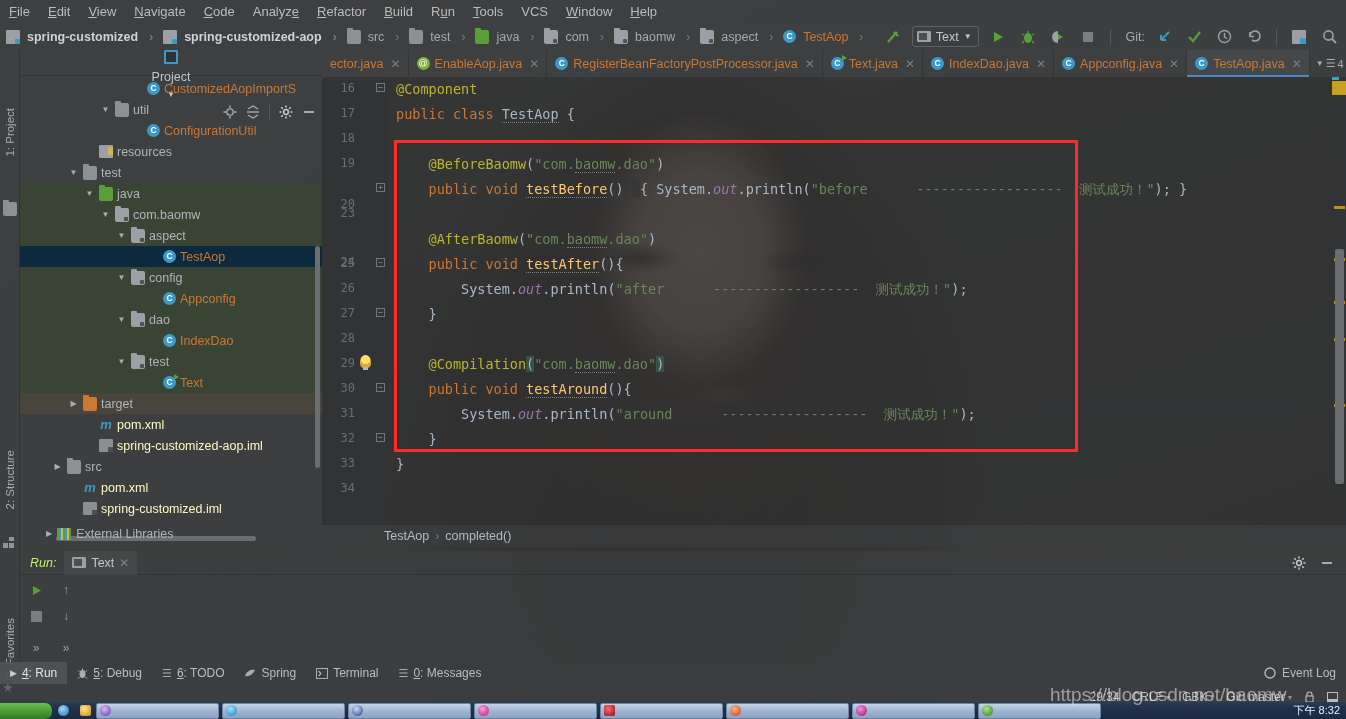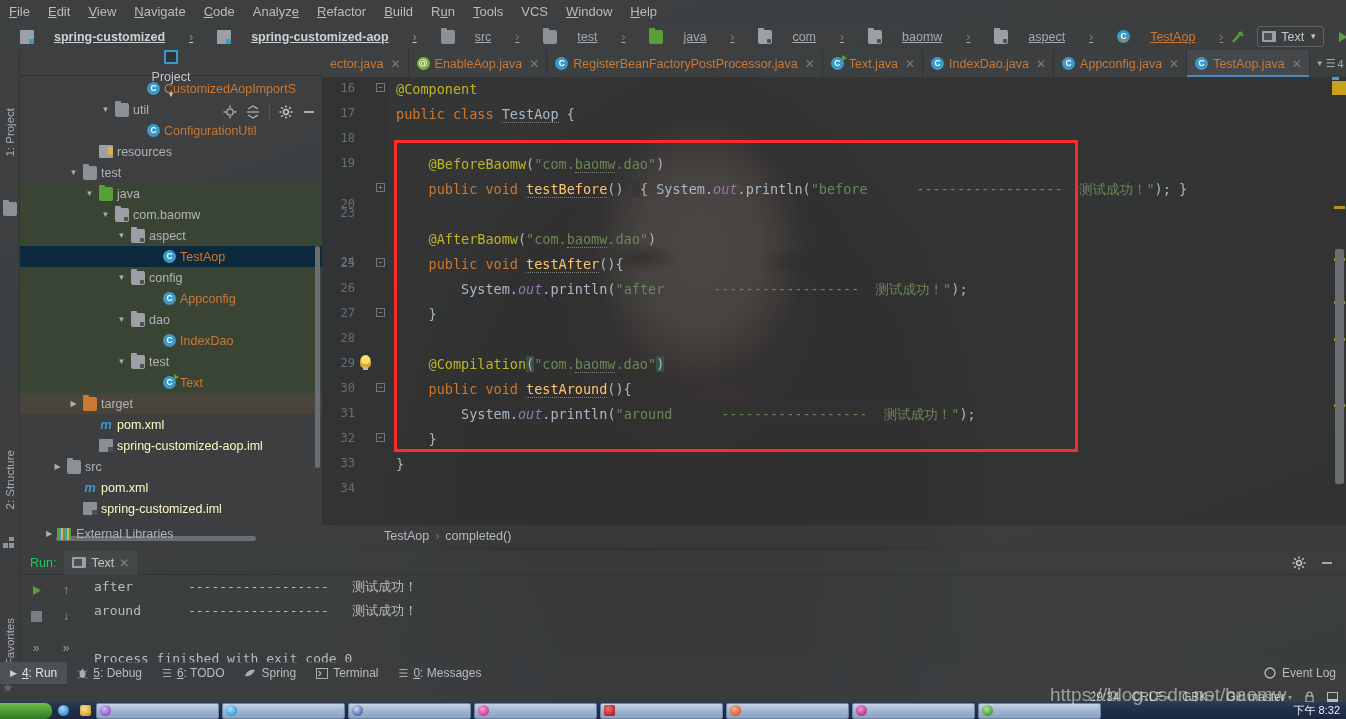--- a/index.html
+++ b/index.html
@@ -50,21 +50,21 @@
   }
   .menubar .mi { padding: 2px 9px; white-space: nowrap; }
   .menubar .mi u { text-decoration: underline; }
 
   .navbar {
     position: absolute; left: 0; top: 23px; width: 1346px; height: 27px;
     display: flex; align-items: center;
     font-size: 12.5px; color: #a6aaad;
     background: rgba(60,63,65,0.62);
   }
-  .crumb { display: flex; align-items: center; gap: 20px; padding: 0 4px 0 20px; white-space: nowrap; text-decoration: underline; }
+  .crumb { display: flex; align-items: center; gap: 7px; padding: 0 4px 0 6px; white-space: nowrap; }
   .crumb .sep { color: #7a7d80; margin-left: 4px; font-size: 12px; }
   .crumb.bold { font-weight: bold; color: #cfd2d4; }
   .crumb.cls { color: #cc7832; }
 
   .navbar-right { margin-left: auto; display: flex; align-items: center; gap: 8px; padding-right: 6px; }
   .runcfg {
     display: flex; align-items: center; gap: 5px;
     border: 1px solid #5e6264; border-radius: 3px;
     padding: 1px 6px 1px 4px; height: 21px; font-size: 12.5px; color: #c2c6c8;
   }
@@ -233,21 +233,21 @@
 
   
   .runpanel {
     position: absolute; left: 20px; top: 551px; width: 1326px; height: 111px;
     background: rgba(60,63,65,0.62);
   }
   .run-header {
     height: 24px; display: flex; align-items: center; font-size: 12.5px; color: #c3c7ca;
     border-bottom: 1px solid rgba(45,47,48,0.7);
   }
-  .run-header .runlbl { padding: 0 8px 0 10px; color:#22c55e; }
+  .run-header .runlbl { padding: 0 8px 0 10px; color:#bef264;font-style:italic; }
   .run-tab {
     display: flex; align-items: center; gap: 5px; padding: 0 8px; height: 24px;
     background: rgba(76,80,82,0.55); color: #c3c7ca;
   }
   .run-tab .x { color: #808386; font-size: 12px; }
   .run-header .right { margin-left: auto; display:flex; align-items:center; gap:14px; padding-right: 12px; }
 
   .run-sidebtns { position: absolute; left: 0; top: 24px; width: 60px; height: 87px; }
   .rbtn { position: absolute; width: 28px; height: 22px; display:flex; align-items:center; justify-content:center; font-size: 12px; color:#9aa0a4;}
   .console {
@@ -767,26 +767,20 @@
         <svg width="11" height="11" viewBox="0 0 11 11">
             <rect x="0" y="0" width="11" height="11" fill="#7b7e80"></rect>
           </svg>
       </div>
       <div class="rbtn" style="left:2px;top:62px;">»</div>
       <div class="rbtn" style="left:32px;top:4px;">↑</div>
       <div class="rbtn" style="left:32px;top:30px;">↓</div>
       <div class="rbtn" style="left:32px;top:62px;">»</div>
     </div>
 
-    <div class="console">
-      <div class="ln2" style="top:0px;">after       ------------------   测试成功！</div>
-      <div class="ln2" style="top:24px;">around      ------------------   测试成功！</div>
-      <div class="ln2" style="top:48px;"></div>
-      <div class="ln2" style="top:72px;">Process finished with exit code 0</div>
-    </div>
   </div>
 
   <div class="bottomstrip">
     <div class="bs-item active">
       <span style="color:#c9ccce;font-size:9px;">▶</span>
       <span><u>4</u>: Run</span>
     </div>
     <div class="bs-item">
       <span>
         <svg width="11" height="11" viewBox="0 0 11 11">

